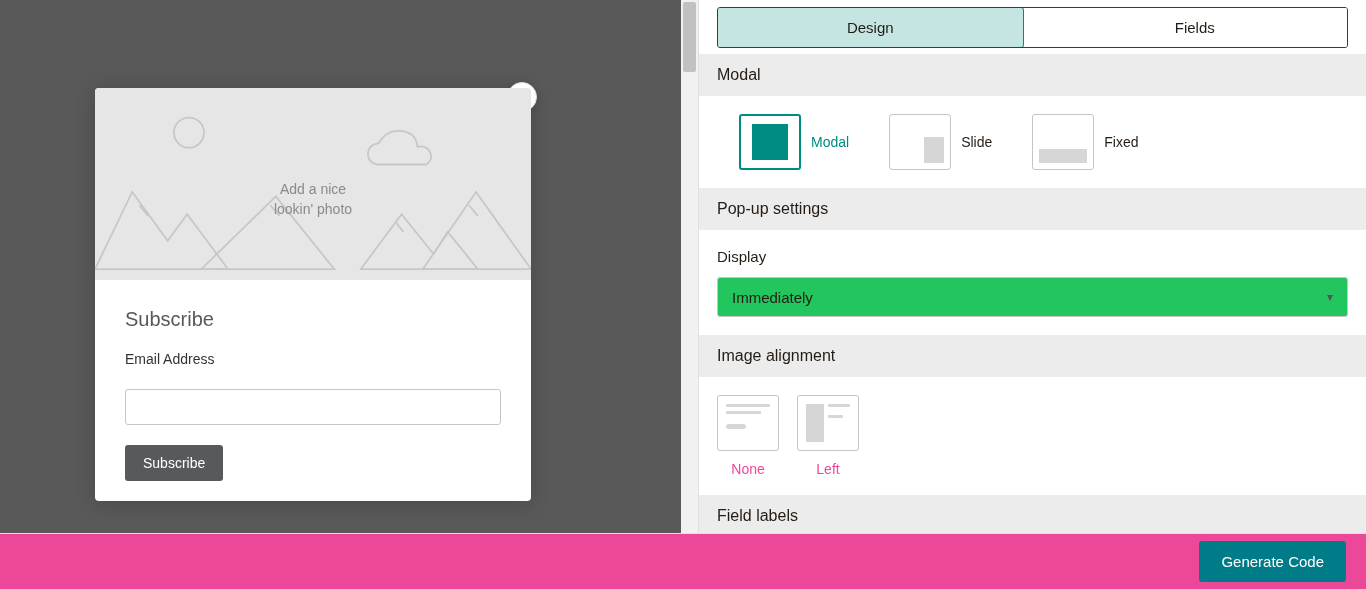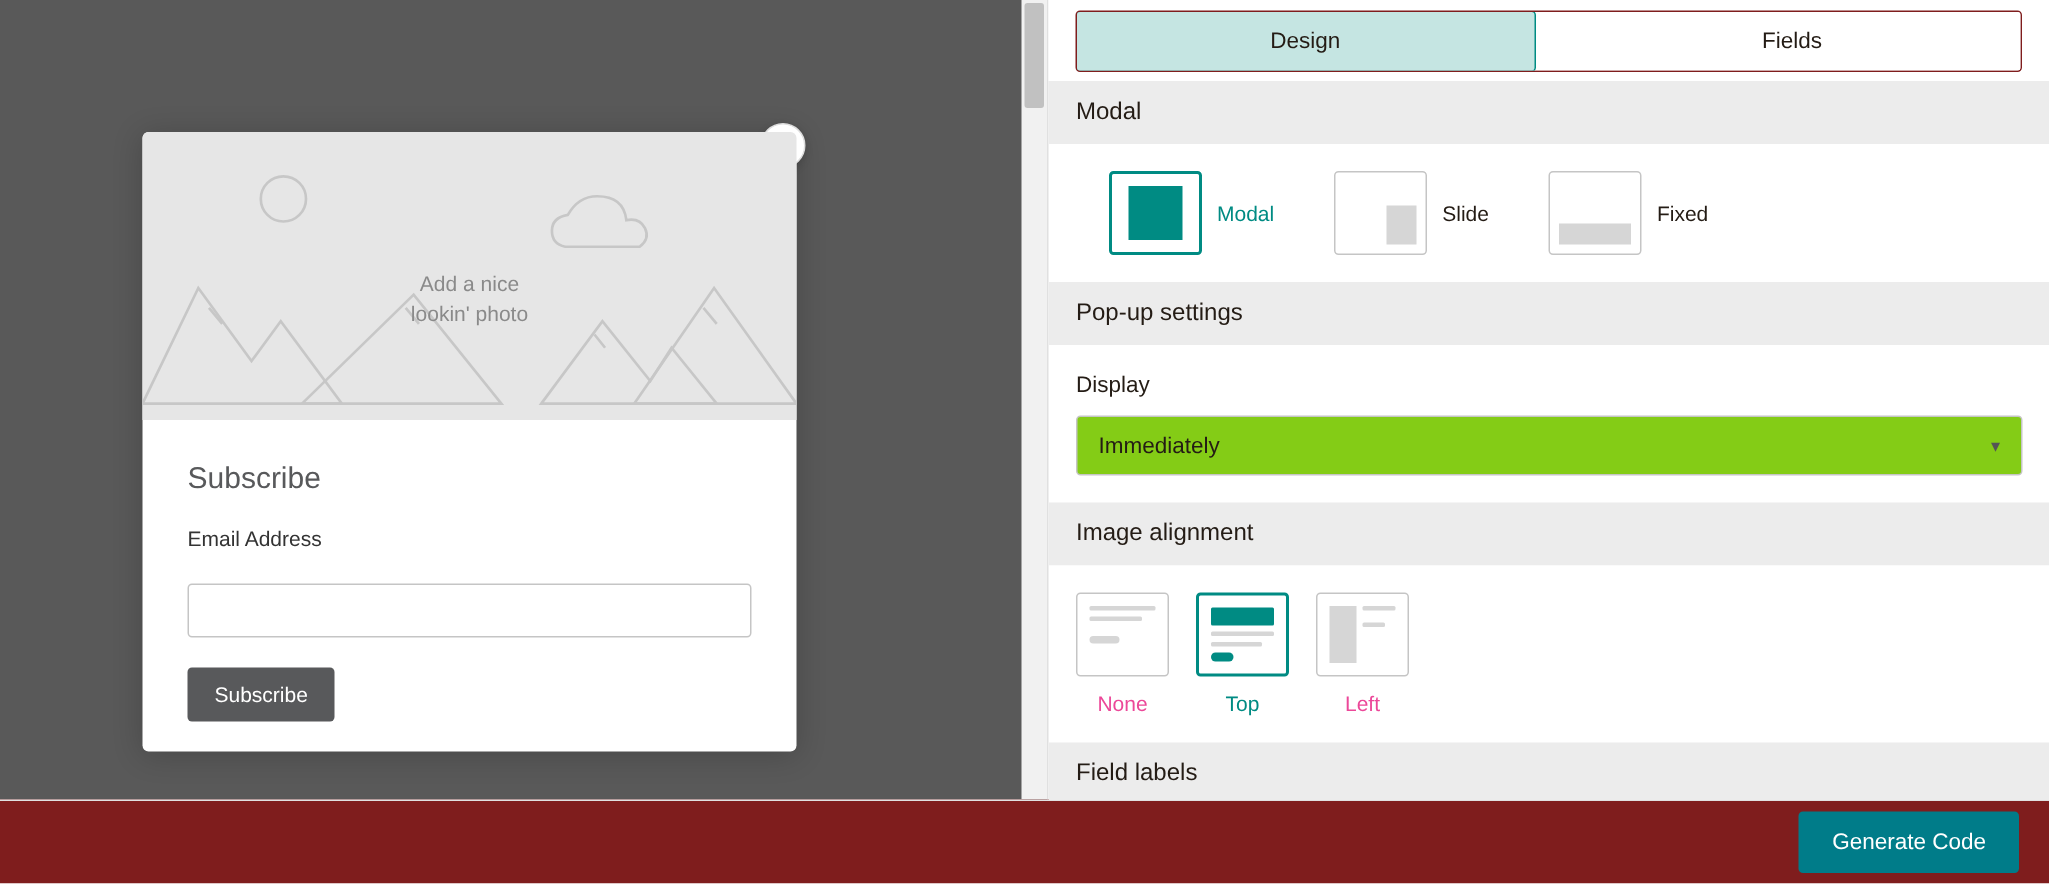--- a/index.html
+++ b/index.html
@@ -52,21 +52,21 @@
   .format-box { width: 62px; height: 56px; border: 1px solid #c5c5c5; border-radius: 3px; position: relative; display: flex; align-items: center; justify-content: center; }
   .format-opt.active .format-box { border: 2px solid #008b83; }
   .format-opt.active .format-label { color: #008b83; }
   .format-label { font-size: 14px; color: #241c15; }
   
   .modal-inner { width: 36px; height: 36px; background: #008b83; }
   .slide-inner { width: 20px; height: 26px; background: #d6d6d6; position: absolute; right: 6px; bottom: 6px; }
   .fixed-inner { width: 48px; height: 14px; background: #d6d6d6; position: absolute; bottom: 6px; }
   
   .sub-label { font-size: 15px; font-weight: 500; color: #241c15; margin-bottom: 12px; }
-  .select { width: 100%; height: 40px; border: 1px solid #c5c5c5; border-radius: 3px; padding: 0 14px; font-size: 15px; background: #84cc16; display: flex; align-items: center; justify-content: space-between; cursor: pointer; position: relative; }
+  .select { width: 100%; height: 40px; border: 1px solid #c5c5c5; border-radius: 3px; padding: 0 14px; font-size: 15px; background: #22c55e; display: flex; align-items: center; justify-content: space-between; cursor: pointer; position: relative; }
   .chevron { font-size: 12px; color: #555; }
   
   .align-options { display: flex; gap: 18px; }
   .align-opt { display: flex; flex-direction: column; align-items: center; gap: 10px; cursor: pointer; }
   .align-box { width: 62px; height: 56px; border: 1px solid #c5c5c5; border-radius: 3px; position: relative; padding: 8px; }
   .align-opt.active .align-box { border: 2px solid #008b83; }
   .align-opt.active .align-label { color: #008b83; }
   .align-label { font-size: 14px; color: #ec4899; }
   
   .line { height: 3px; background: #d6d6d6; border-radius: 1px; margin-bottom: 4px; }
@@ -75,21 +75,21 @@
   .line.teal { background: #008b83; }
   
   .align-none .l1 { width: 100%; }
   .align-none .l2 { width: 80%; }
   .align-none .l3 { width: 45%; margin-top: 10px; height: 5px; border-radius: 3px;}
   
   .align-right-inner { display: flex; gap: 4px; height: 100%; }
   .align-right-col { flex: 1; display: flex; flex-direction: column; gap: 4px; }
   .vbar { width: 18px; height: 100%; background: #d6d6d6; }
   
-  .footer-bar { position: absolute; left: 0; right: 0; bottom: 0; height: 56px; background: #7f1d1d; border-top: 1px solid #e0e0e0; display: flex; align-items: center; justify-content: flex-end; padding: 0 20px; }
+  .footer-bar { position: absolute; left: 0; right: 0; bottom: 0; height: 56px; background: #ec4899; border-top: 1px solid #e0e0e0; display: flex; align-items: center; justify-content: flex-end; padding: 0 20px; }
   .generate-btn { background: #007c89; color: #fff; border: none; padding: 12px 22px; font-size: 15px; font-weight: 500; border-radius: 3px; cursor: pointer; }
   
   svg.ph { position: absolute; inset: 0; width: 100%; height: 100%; }
 </style>
 </head>
 <body>
 
 <div class="app">
   <div class="left">
     <div class="preview-area">
@@ -168,29 +168,20 @@
       <div class="section-body">
         <div class="align-options">
           <div class="align-opt">
             <div class="align-box align-none">
               <div class="line l1"></div>
                 <div class="line l2"></div>
                 <div class="line l3"></div>
             </div>
             <div class="align-label">None</div>
           </div>
-          <div class="align-opt active">
-            <div class="align-box">
-              <div class="line thick"></div>
-                <div class="line" style="width:100%"></div>
-                <div class="line" style="width:80%"></div>
-                <div class="line btn teal" style="margin-top:4px"></div>
-            </div>
-            <div class="align-label">Top</div>
-          </div>
           <div class="align-opt">
             <div class="align-box">
               <div class="align-right-inner">
                 <div class="vbar"></div>
                 <div class="align-right-col">
                     <div class="line" style="width:100%"></div>
                     <div class="line" style="width:70%"></div>
                   </div>
               </div>
             </div>

